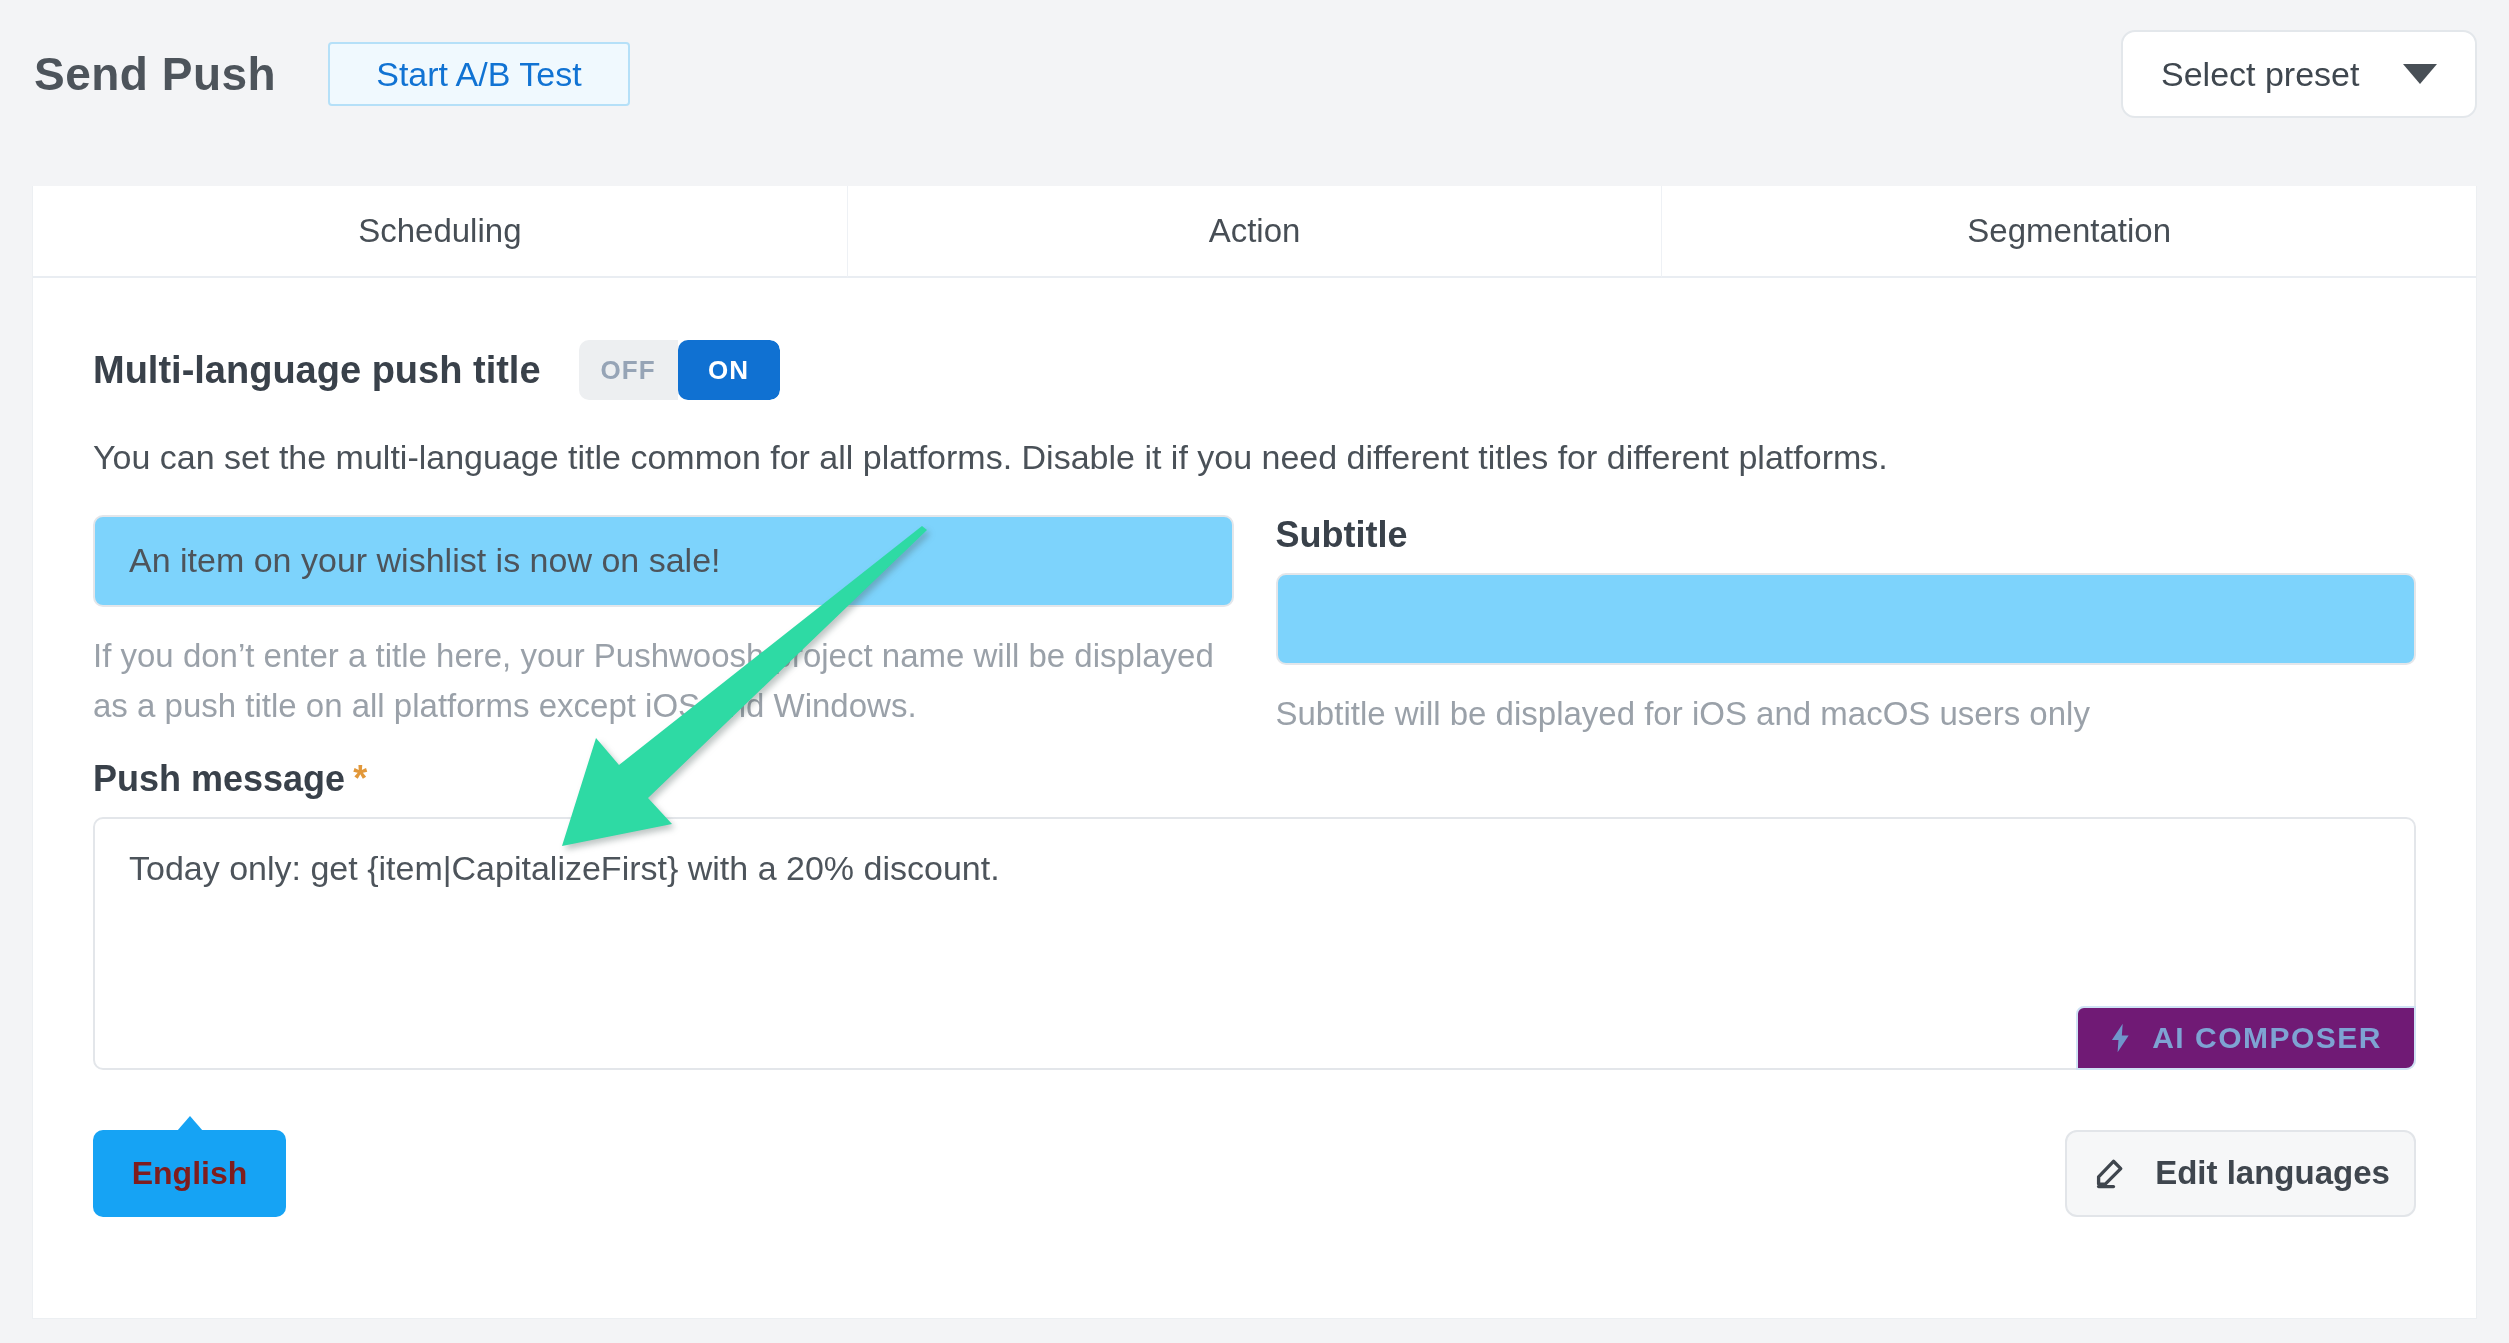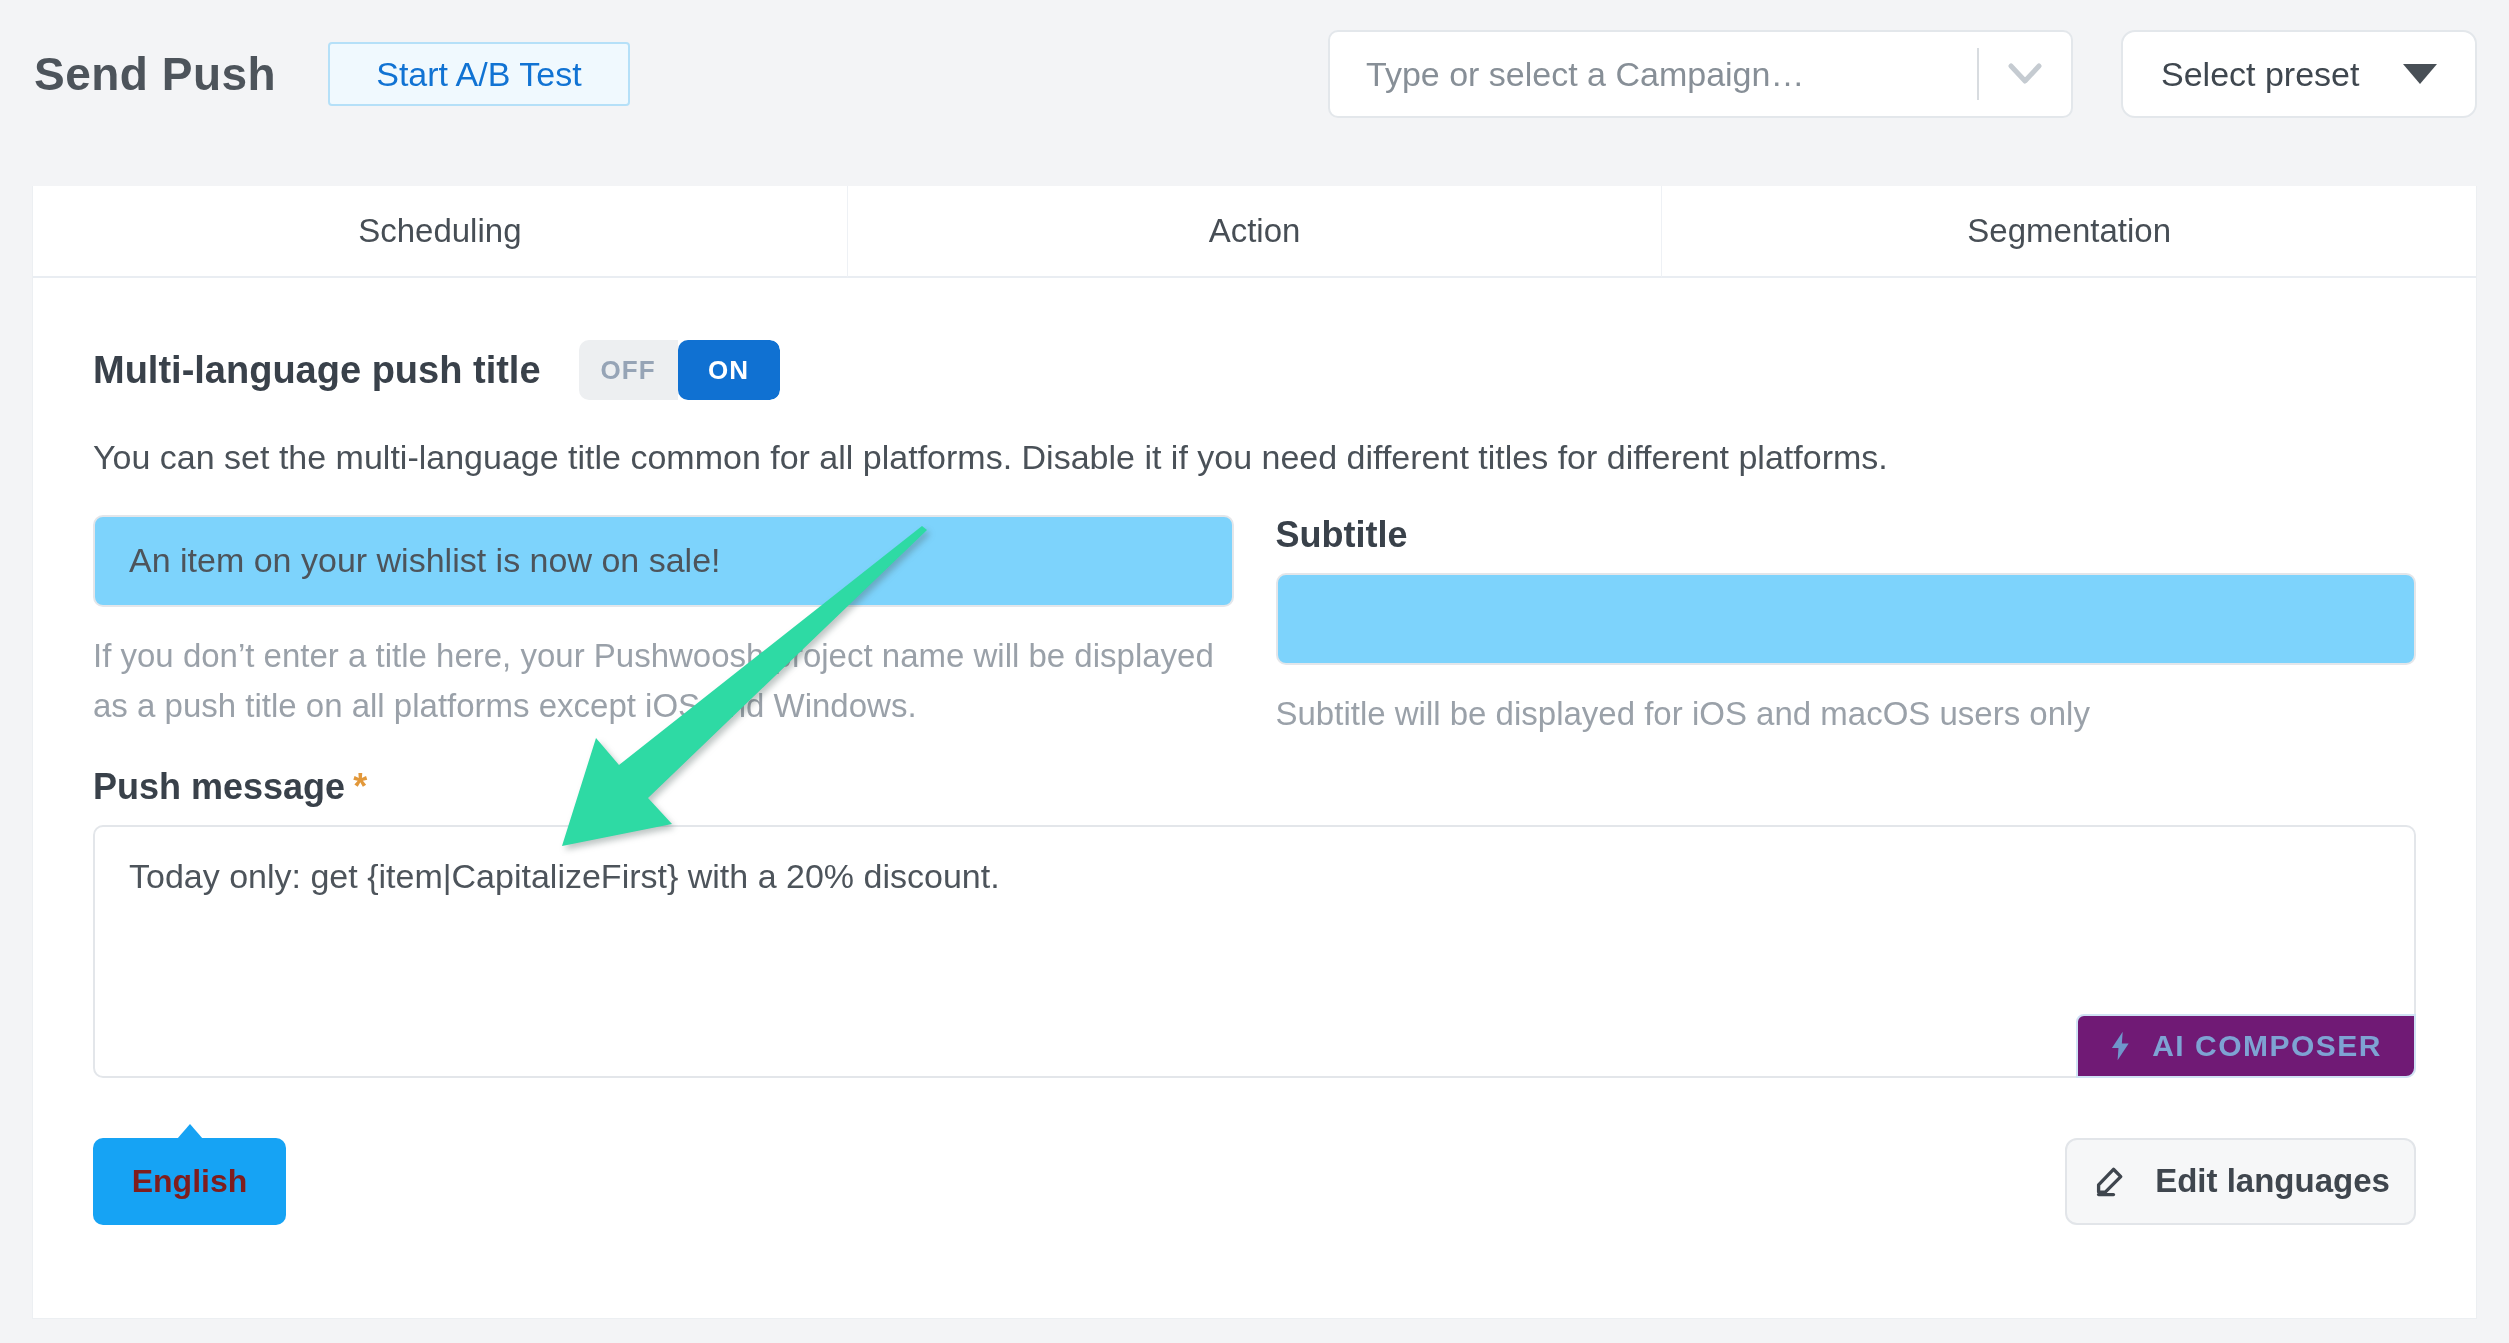--- a/index.html
+++ b/index.html
@@ -89,21 +89,21 @@
   }
   .field-label { font-size: 36px; font-weight: 700; color: #39414a; margin-bottom: 18px; line-height: 40px; }
   .required { color: #e2983a; font-weight: 700; margin-left: 8px; }
   .text-input {
     width: 100%; height: 92px; border: 2px solid #e3e6ea; border-radius: 10px;
     background: #7dd3fc; padding: 0 34px; font-size: 34px; color: #4d545b;
     font-family: inherit; outline: none;
   }
   .help { margin-top: 24px; font-size: 33px; color: #9aa1a9; line-height: 1.52; }
 
-  .message-block { margin-top: 28px; }
+  .message-block { margin-top: 20px; }
   .textarea-wrap { position: relative; }
   .message-textarea {
     display: block; width: 100%; height: 253px; border: 2px solid #e3e6ea;
     border-radius: 10px; padding: 26px 34px; font-size: 34px; color: #4d545b;
     font-family: inherit; line-height: 1.4; resize: none; outline: none; background: #fff;
   }
   .ai-btn {
     position: absolute; right: 0; bottom: 0; height: 64px; padding: 0 32px 0 26px;
     background: #701a75; border: 2px solid #cfe2f4; border-radius: 8px 0 10px 0;
     display: flex; align-items: center; gap: 14px; cursor: pointer; font-family: inherit;
@@ -141,29 +141,20 @@
     filter: drop-shadow(3px 4px 3px rgba(70, 90, 85, 0.35));
   }
 </style>
 </head>
 <body>
 
 <div class="header">
   <div class="page-title">Send Push</div>
   <button class="ab-btn">Start A/B Test</button>
   <div class="header-spacer"></div>
-  <div class="campaign-box">
-    <input type="text" placeholder="Type or select a Campaign…" style="">
-    <div class="campaign-divider"></div>
-    <div class="campaign-chevron">
-      <svg width="40" height="28" viewBox="0 0 40 28">
-        <polyline points="6,6 20,21 34,6" fill="none" stroke="#c5cbd1" stroke-width="5" stroke-linecap="round" stroke-linejoin="round"></polyline>
-      </svg>
-    </div>
-  </div>
   <div class="preset-box">
     <span>Select preset</span>
     <span class="caret-down"></span>
   </div>
 </div>
 
 <div class="card">
   <div class="tabs">
     <div class="tab">
       <span>Scheduling</span>

